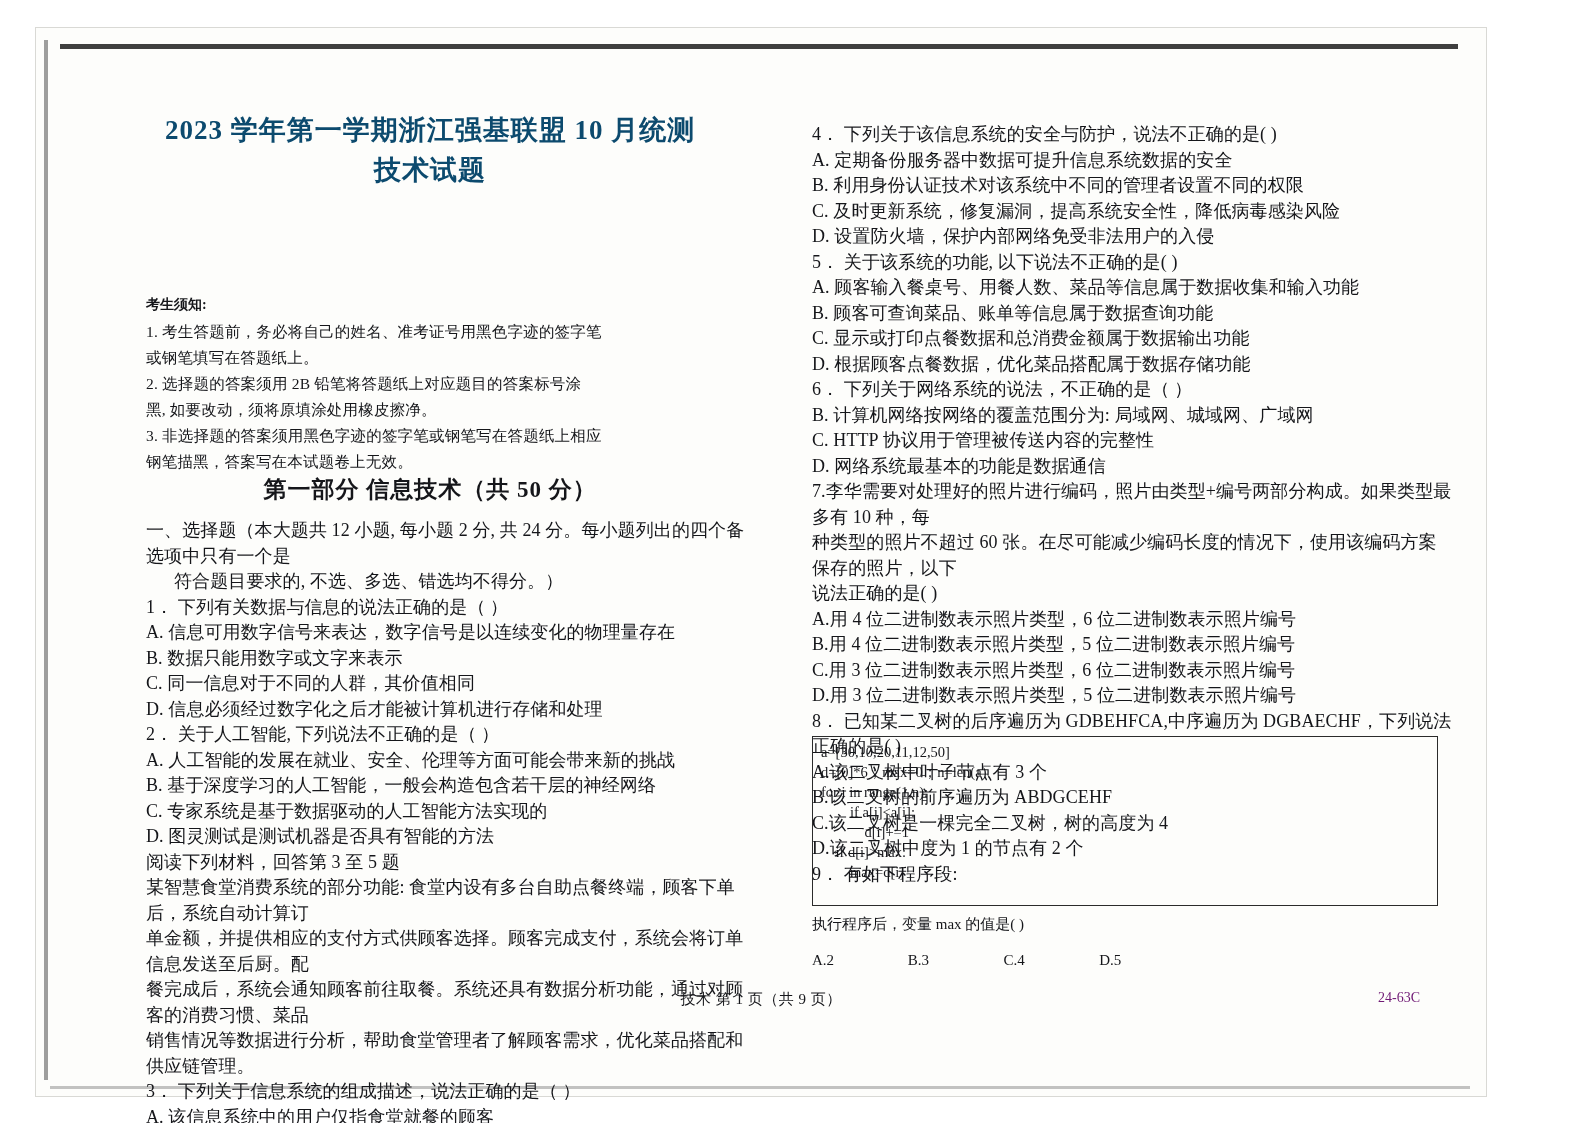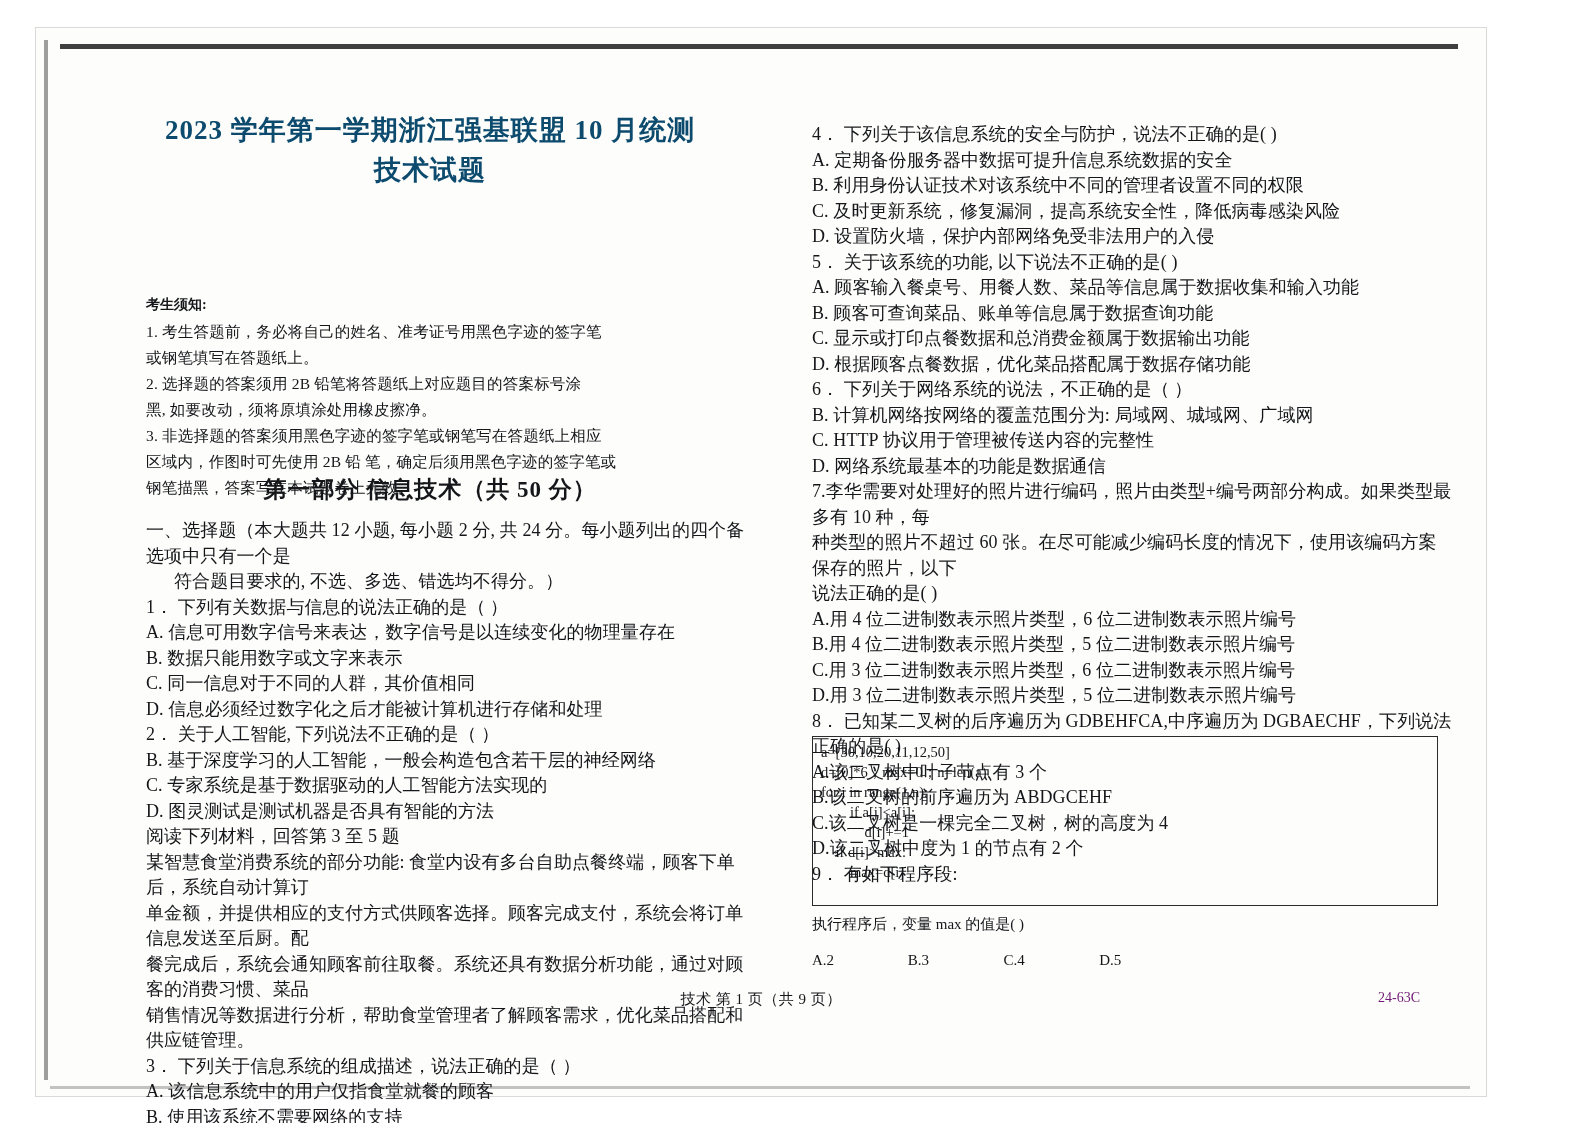--- a/index.html
+++ b/index.html
@@ -198,37 +198,37 @@
     <div class="title-line">技术试题</div>
   </div>
 
   <div class="notice">
     <div class="notice-title">考生须知:</div>
     <p>1. 考生答题前，务必将自己的姓名、准考证号用黑色字迹的签字笔</p>
     <p>或钢笔填写在答题纸上。</p>
     <p>2. 选择题的答案须用 2B 铅笔将答题纸上对应题目的答案标号涂</p>
     <p>黑, 如要改动，须将原填涂处用橡皮擦净。</p>
     <p>3. 非选择题的答案须用黑色字迹的签字笔或钢笔写在答题纸上相应</p>
-    <p>区域内，作图时可先使用 2B 铅 笔，确定后须用黑色字迹的签字笔或</p>
     <p>钢笔描黑，答案写在本试题卷上无效。</p>
   </div>
 
   <div class="part-heading">第一部分  信息技术（共 50 分）</div>
 
   <div class="col col-left">
     <p class="q-intro">一、选择题（本大题共 12 小题, 每小题 2 分, 共 24 分。每小题列出的四个备选项中只有一个是</p>
     <p class="q-intro" style="text-indent:28px">符合题目要求的, 不选、多选、错选均不得分。）</p>
 
     <p>1． 下列有关数据与信息的说法正确的是（        ）</p>
     <p>A. 信息可用数字信号来表达，数字信号是以连续变化的物理量存在</p>
     <p>B. 数据只能用数字或文字来表示</p>
     <p>C. 同一信息对于不同的人群，其价值相同</p>
     <p>D. 信息必须经过数字化之后才能被计算机进行存储和处理</p>
 
     <p>2． 关于人工智能, 下列说法不正确的是（        ）</p>
+    <p>A. 人工智能的发展在就业、安全、伦理等方面可能会带来新的挑战</p>
     <p>B. 基于深度学习的人工智能，一般会构造包含若干层的神经网络</p>
     <p>C. 专家系统是基于数据驱动的人工智能方法实现的</p>
     <p>D. 图灵测试是测试机器是否具有智能的方法</p>
 
     <p>阅读下列材料，回答第 3 至 5 题</p>
     <div class="passage">
       <p>某智慧食堂消费系统的部分功能: 食堂内设有多台自助点餐终端，顾客下单后，系统自动计算订</p>
       <p>单金额，并提供相应的支付方式供顾客选择。顾客完成支付，系统会将订单信息发送至后厨。配</p>
       <p>餐完成后，系统会通知顾客前往取餐。系统还具有数据分析功能，通过对顾客的消费习惯、菜品</p>
       <p>销售情况等数据进行分析，帮助食堂管理者了解顾客需求，优化菜品搭配和供应链管理。</p>

